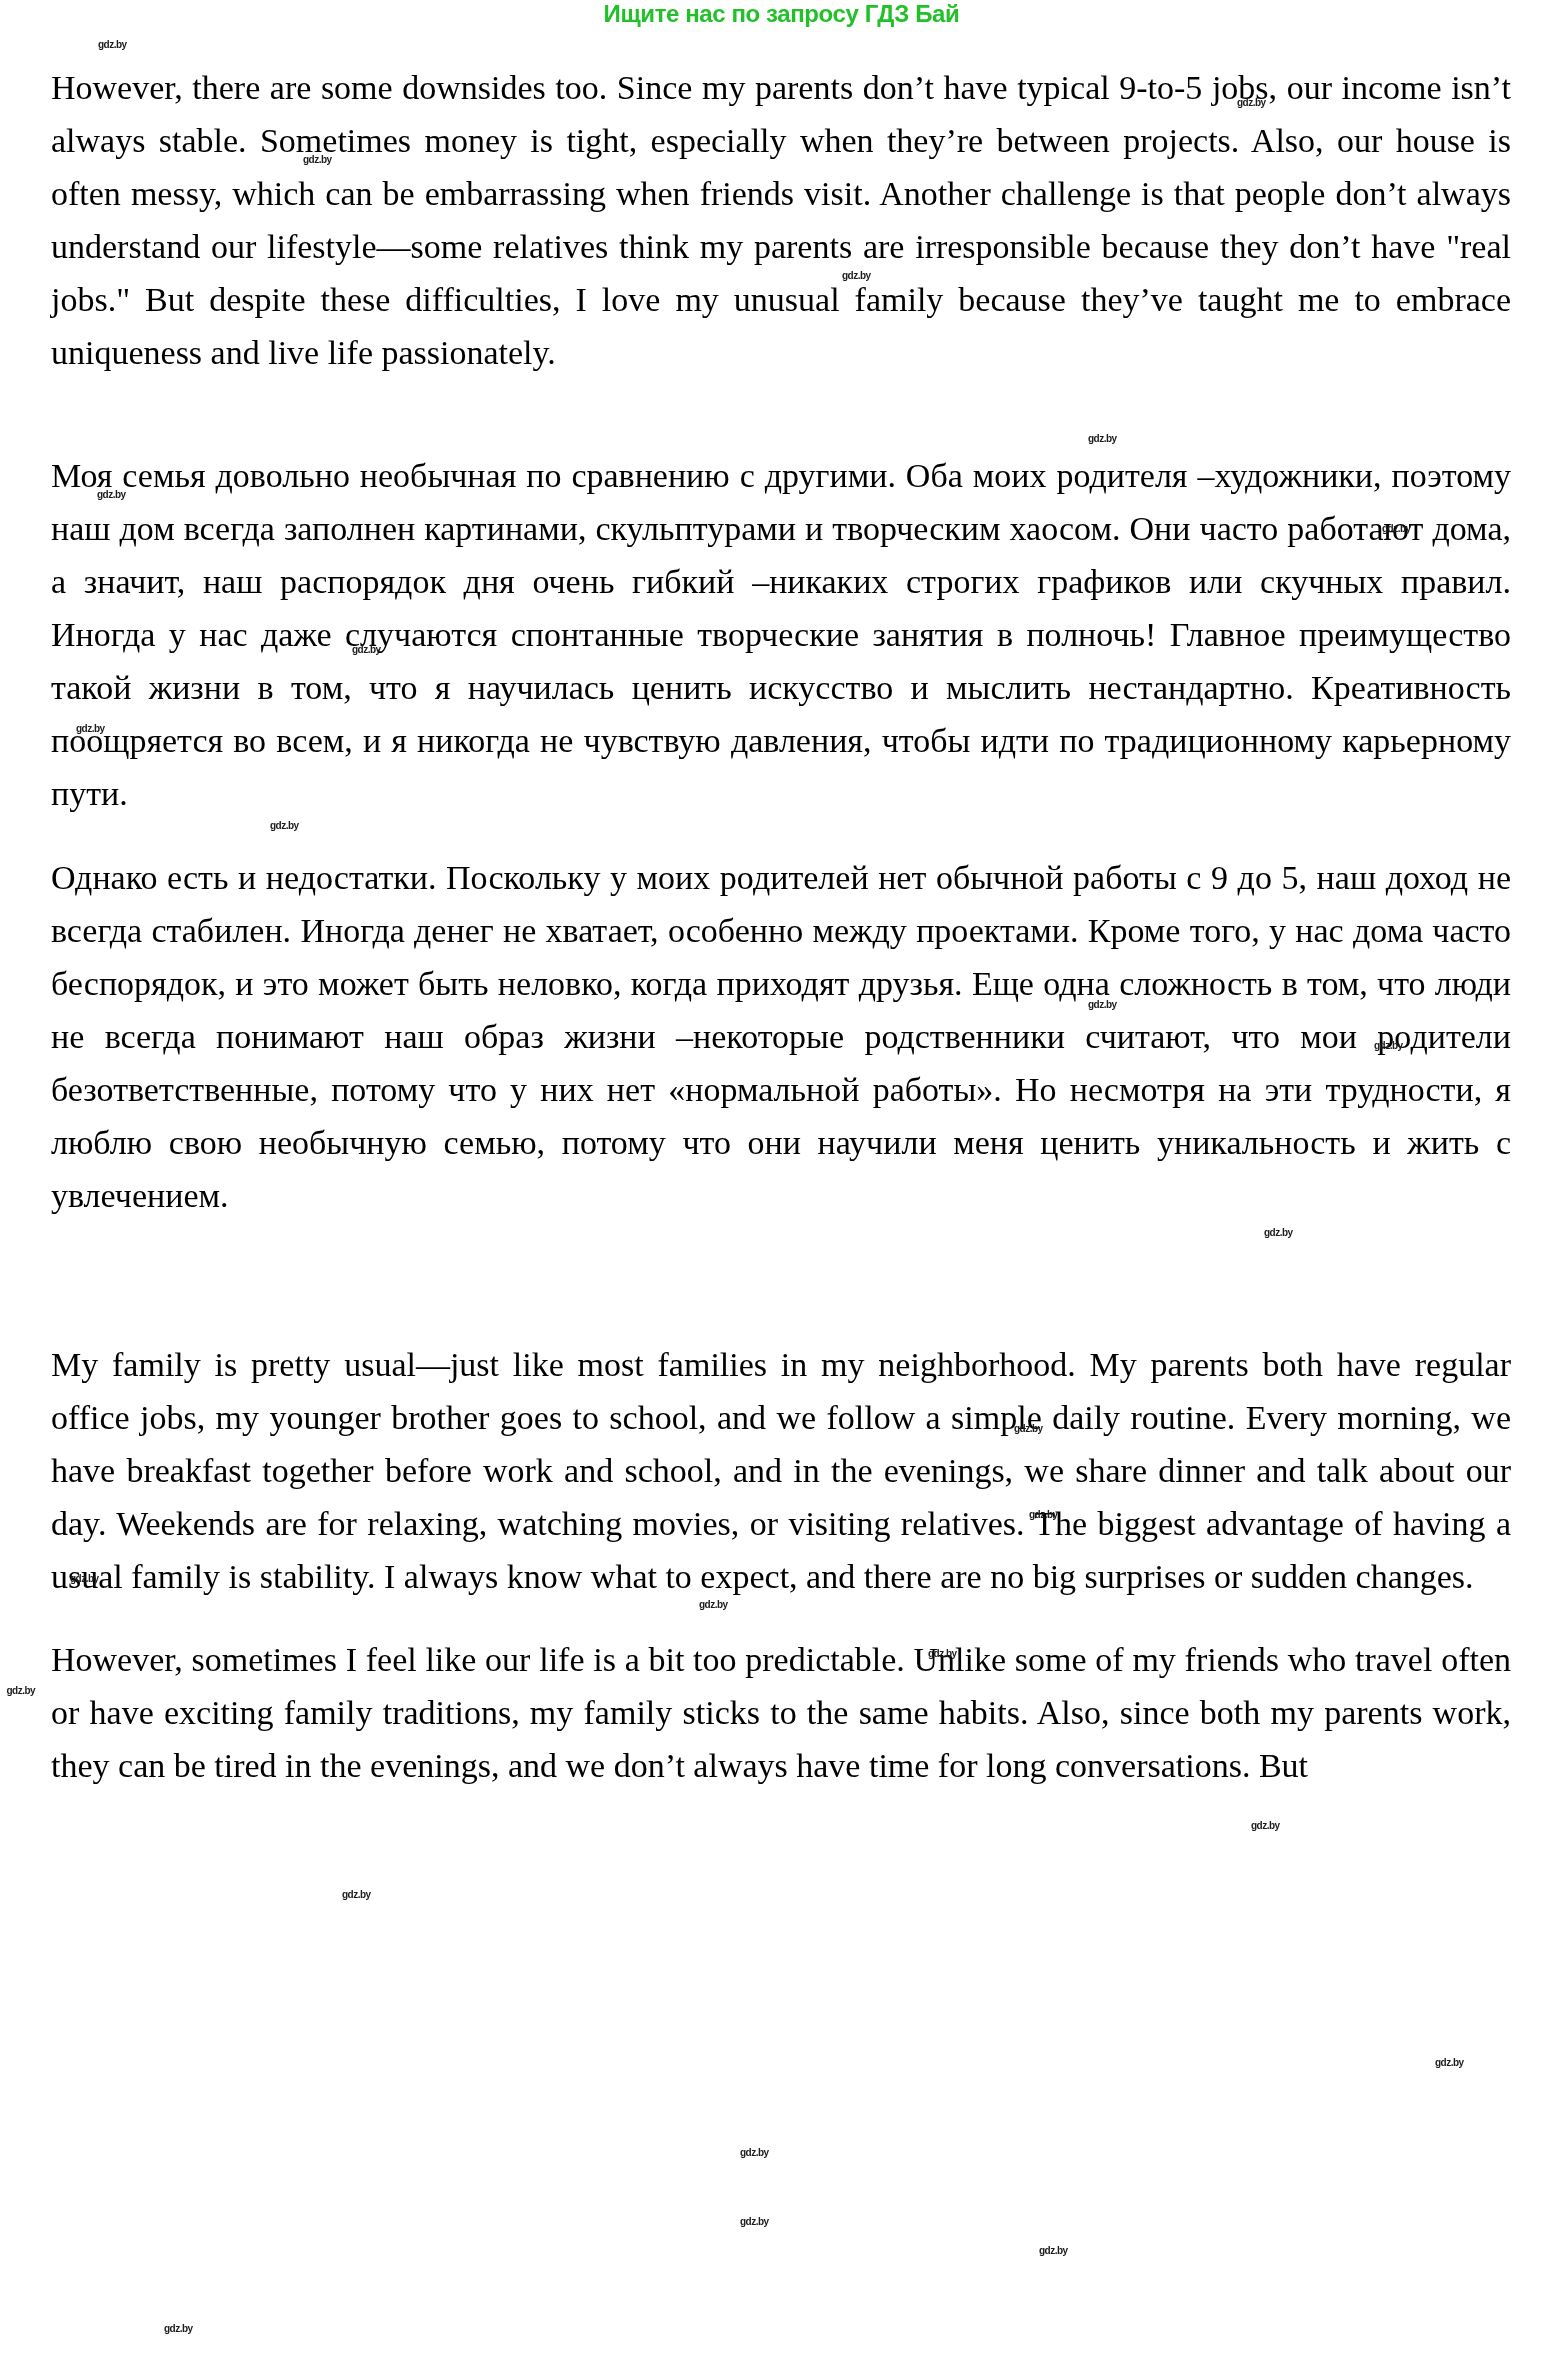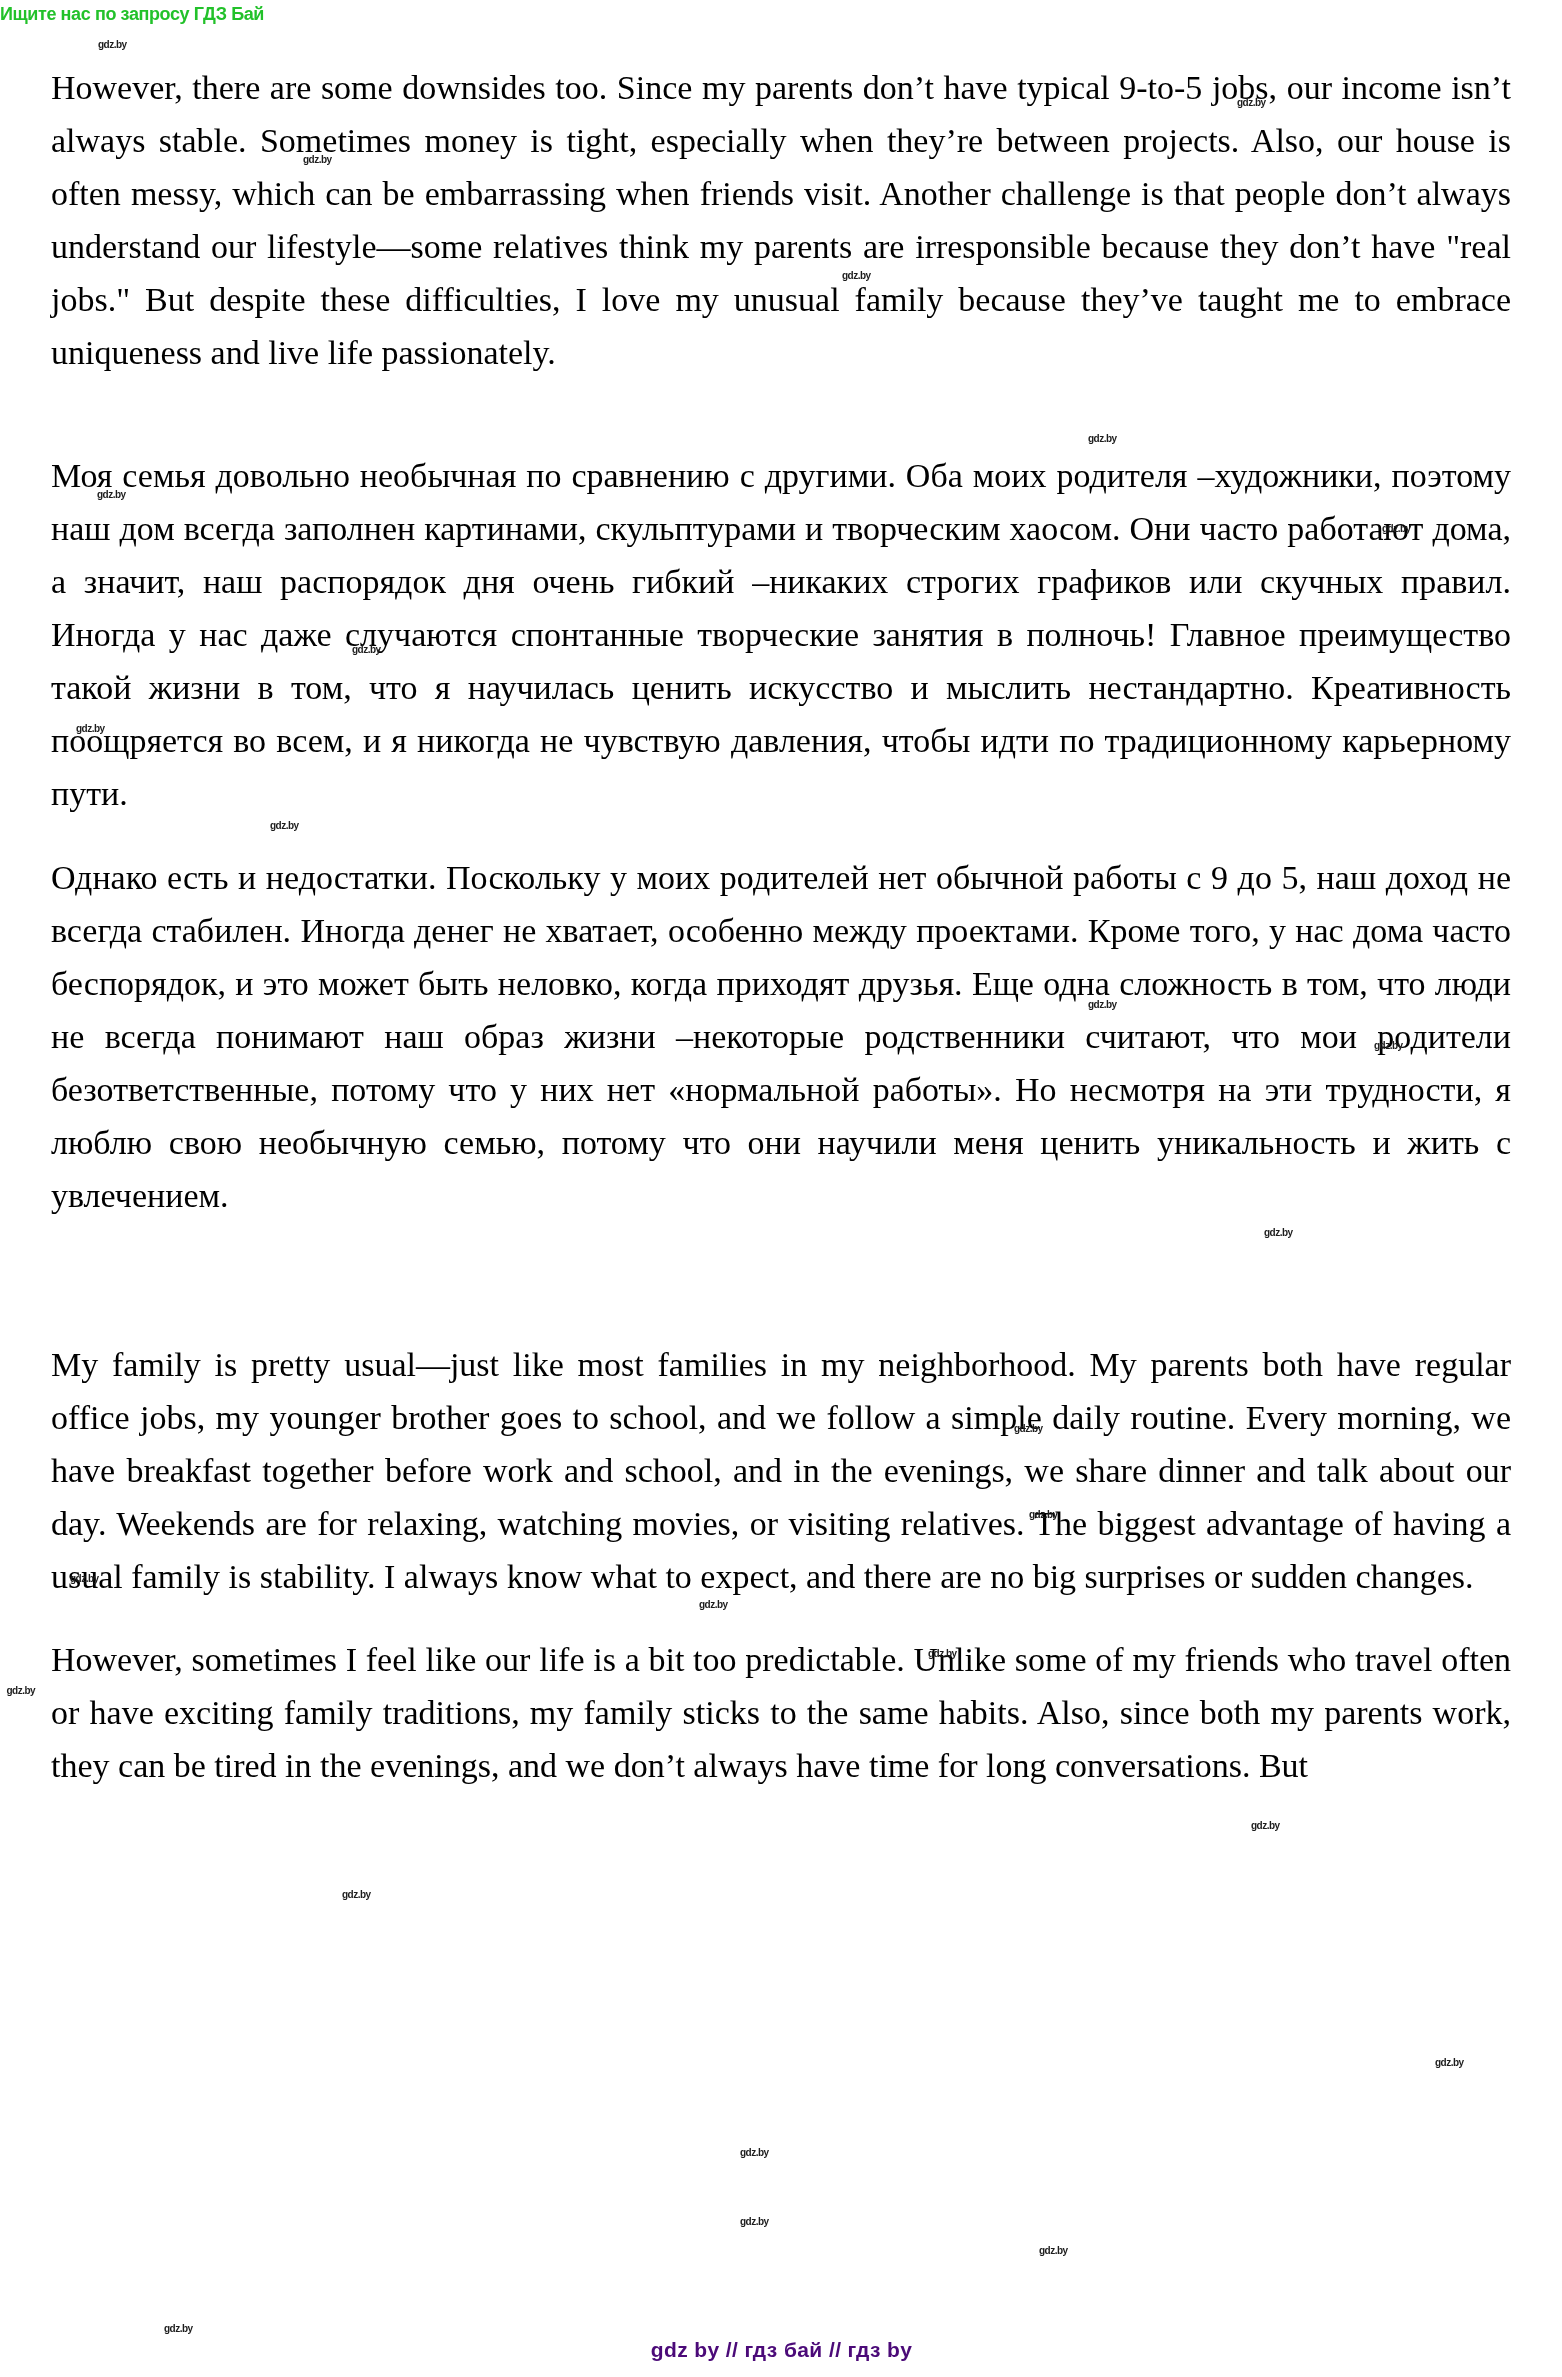--- a/index.html
+++ b/index.html
@@ -20,23 +20,23 @@
     background: #ffffff;
     box-sizing: border-box;
   }
 
   
   .top-banner {
     position: absolute;
     top: 0px;
     left: 0;
     width: 100%;
-    text-align: left;
+    text-align: center;
     font-family: "Liberation Sans", "DejaVu Sans", sans-serif;
-    font-size: 18px;
+    font-size: 24px;
     font-weight: 700;
     letter-spacing: -0.4px;
     color: #22c12a;
     line-height: 28px;
     white-space: nowrap;
   }
 
   
   .content {
     position: absolute;
@@ -149,16 +149,15 @@
       <span class="wm" style="left: 6.5px; top: 1685px; color: rgb(29, 29, 29);">gdz.by</span>
       <span class="wm" style="left: 1251px; top: 1820px; color: rgb(29, 29, 29);">gdz.by</span>
       <span class="wm" style="left: 342px; top: 1889px; color: rgb(29, 29, 29);">gdz.by</span>
       <span class="wm" style="left: 1435px; top: 2057px; color: rgb(29, 29, 29);">gdz.by</span>
       <span class="wm" style="left: 740px; top: 2147px; color: rgb(29, 29, 29);">gdz.by</span>
       <span class="wm" style="left: 740px; top: 2216px; color: rgb(29, 29, 29);">gdz.by</span>
       <span class="wm" style="left: 1039px; top: 2245px; color: rgb(29, 29, 29);">gdz.by</span>
       <span class="wm" style="left: 164px; top: 2323px; color: rgb(29, 29, 29);">gdz.by</span>
     </div>
 
-  <div class="footer" style="color: rgb(75, 10, 120);">gdz by  //  гдз бай  //  гдз by</div>
 
 </div>
 
 
 </body></html>

